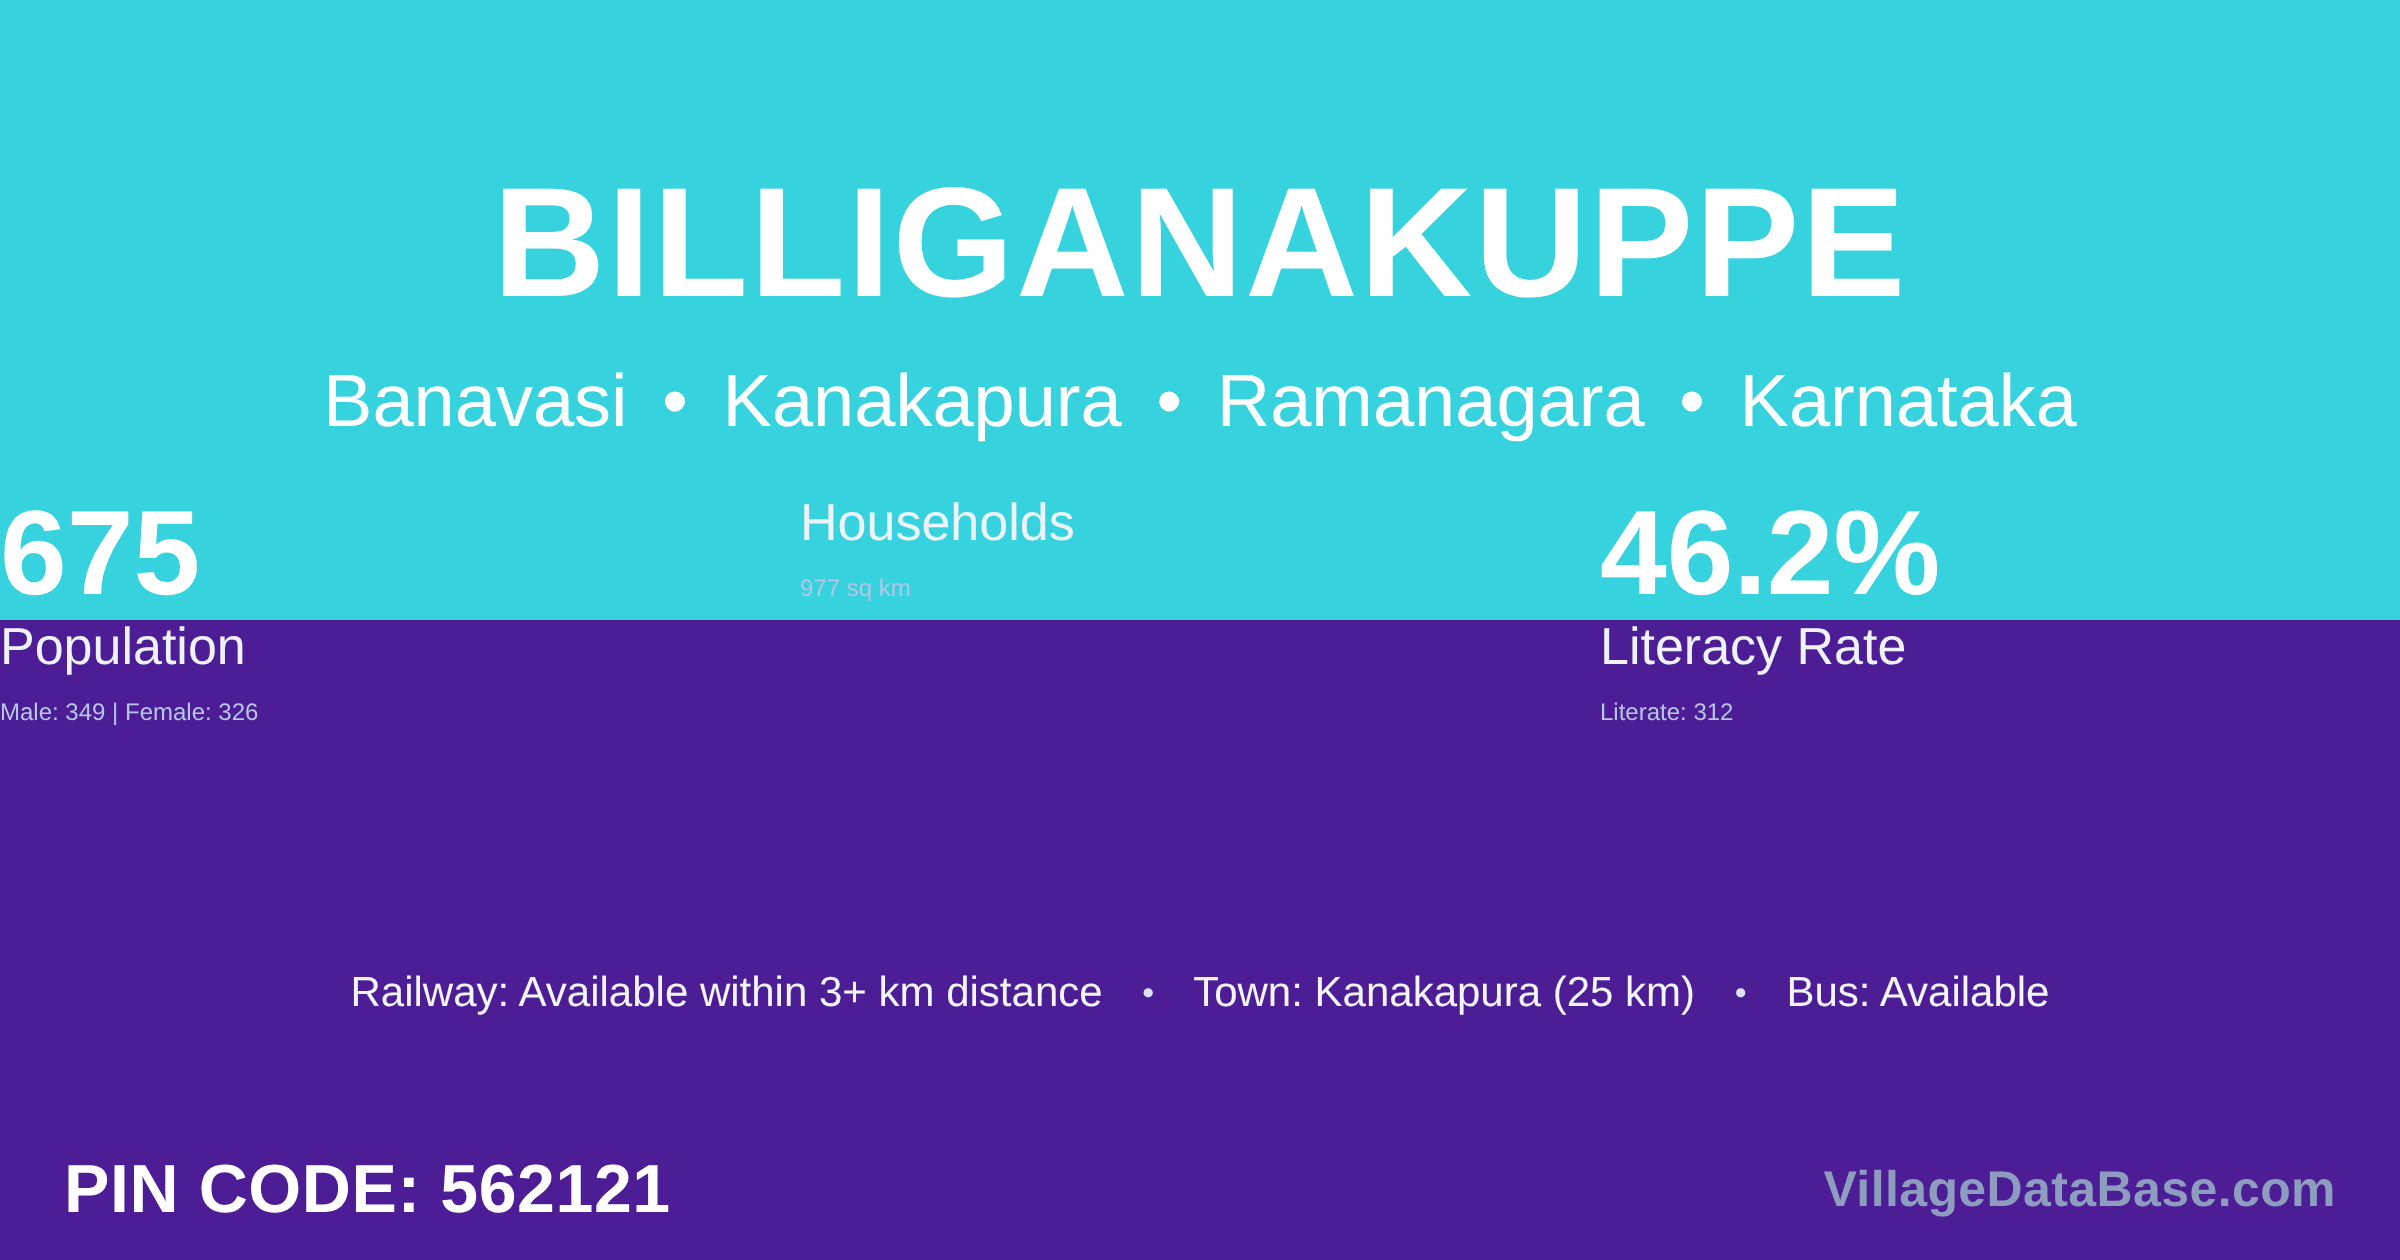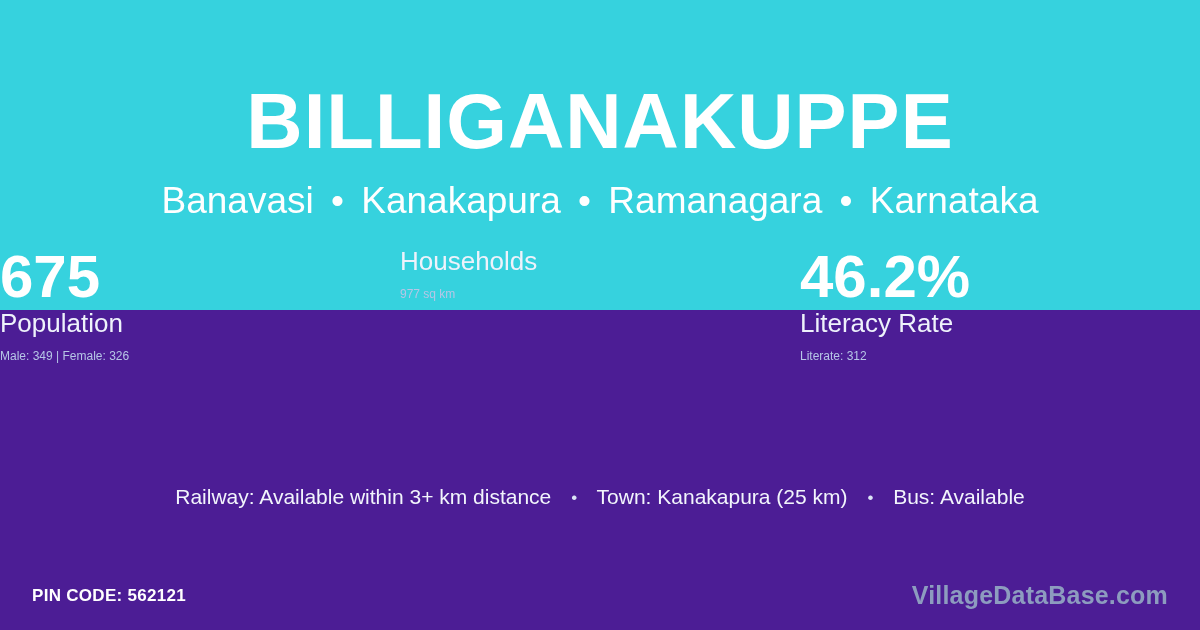--- a/index.html
+++ b/index.html
@@ -128,21 +128,21 @@
     bottom: 0;
     width: 1200px;
     height: 70px;
     padding: 0 32px;
     box-sizing: border-box;
     display: flex;
     align-items: center;
     justify-content: space-between;
   }
   .pin-code {
-    font-size: 17px;
+    font-size: 34px;
     line-height: 27px;
     font-weight: bold;
     color: #ffffff;
     letter-spacing: 0.3px;
   }
   .brand {
     font-size: 25px;
     line-height: 24px;
     font-weight: bold;
     color: #8d9cbf;

